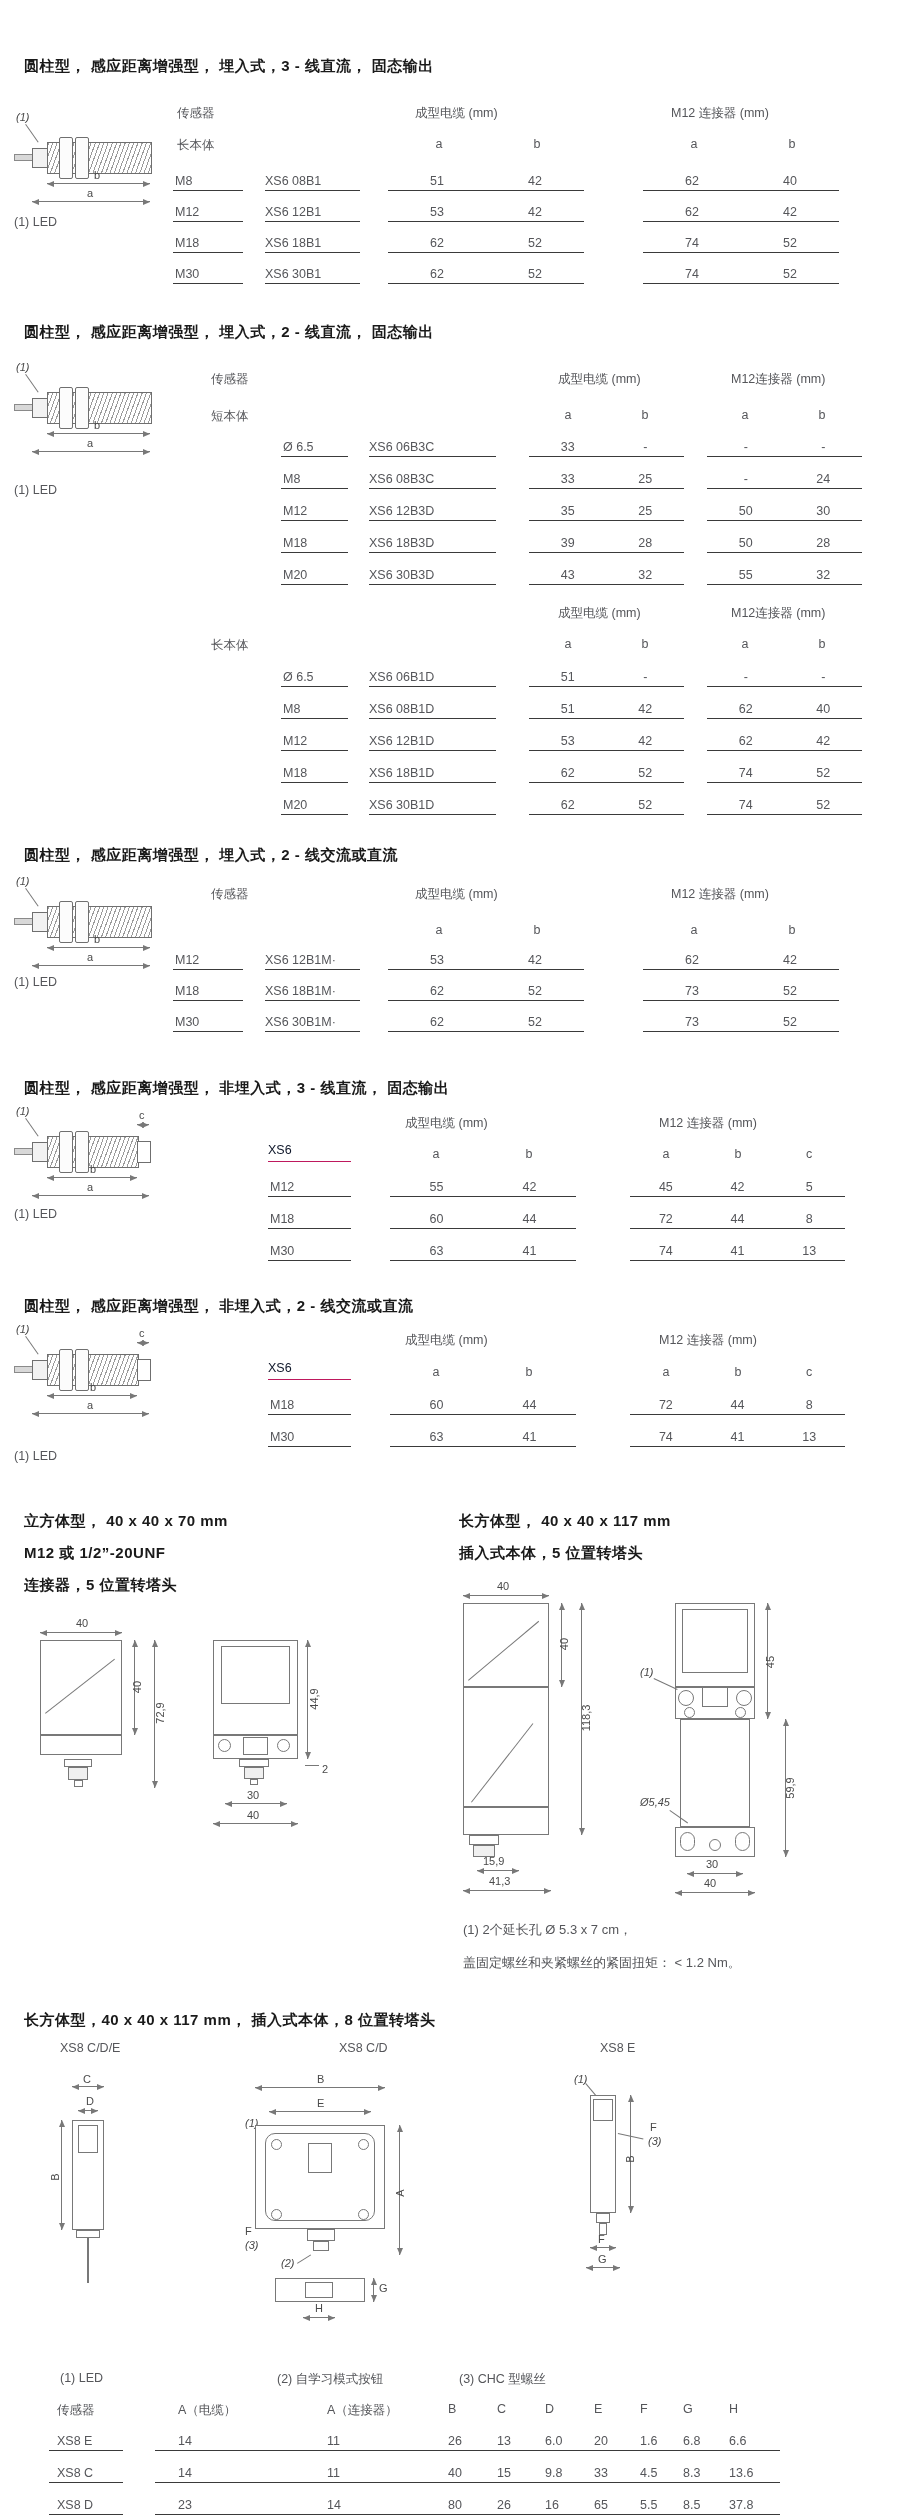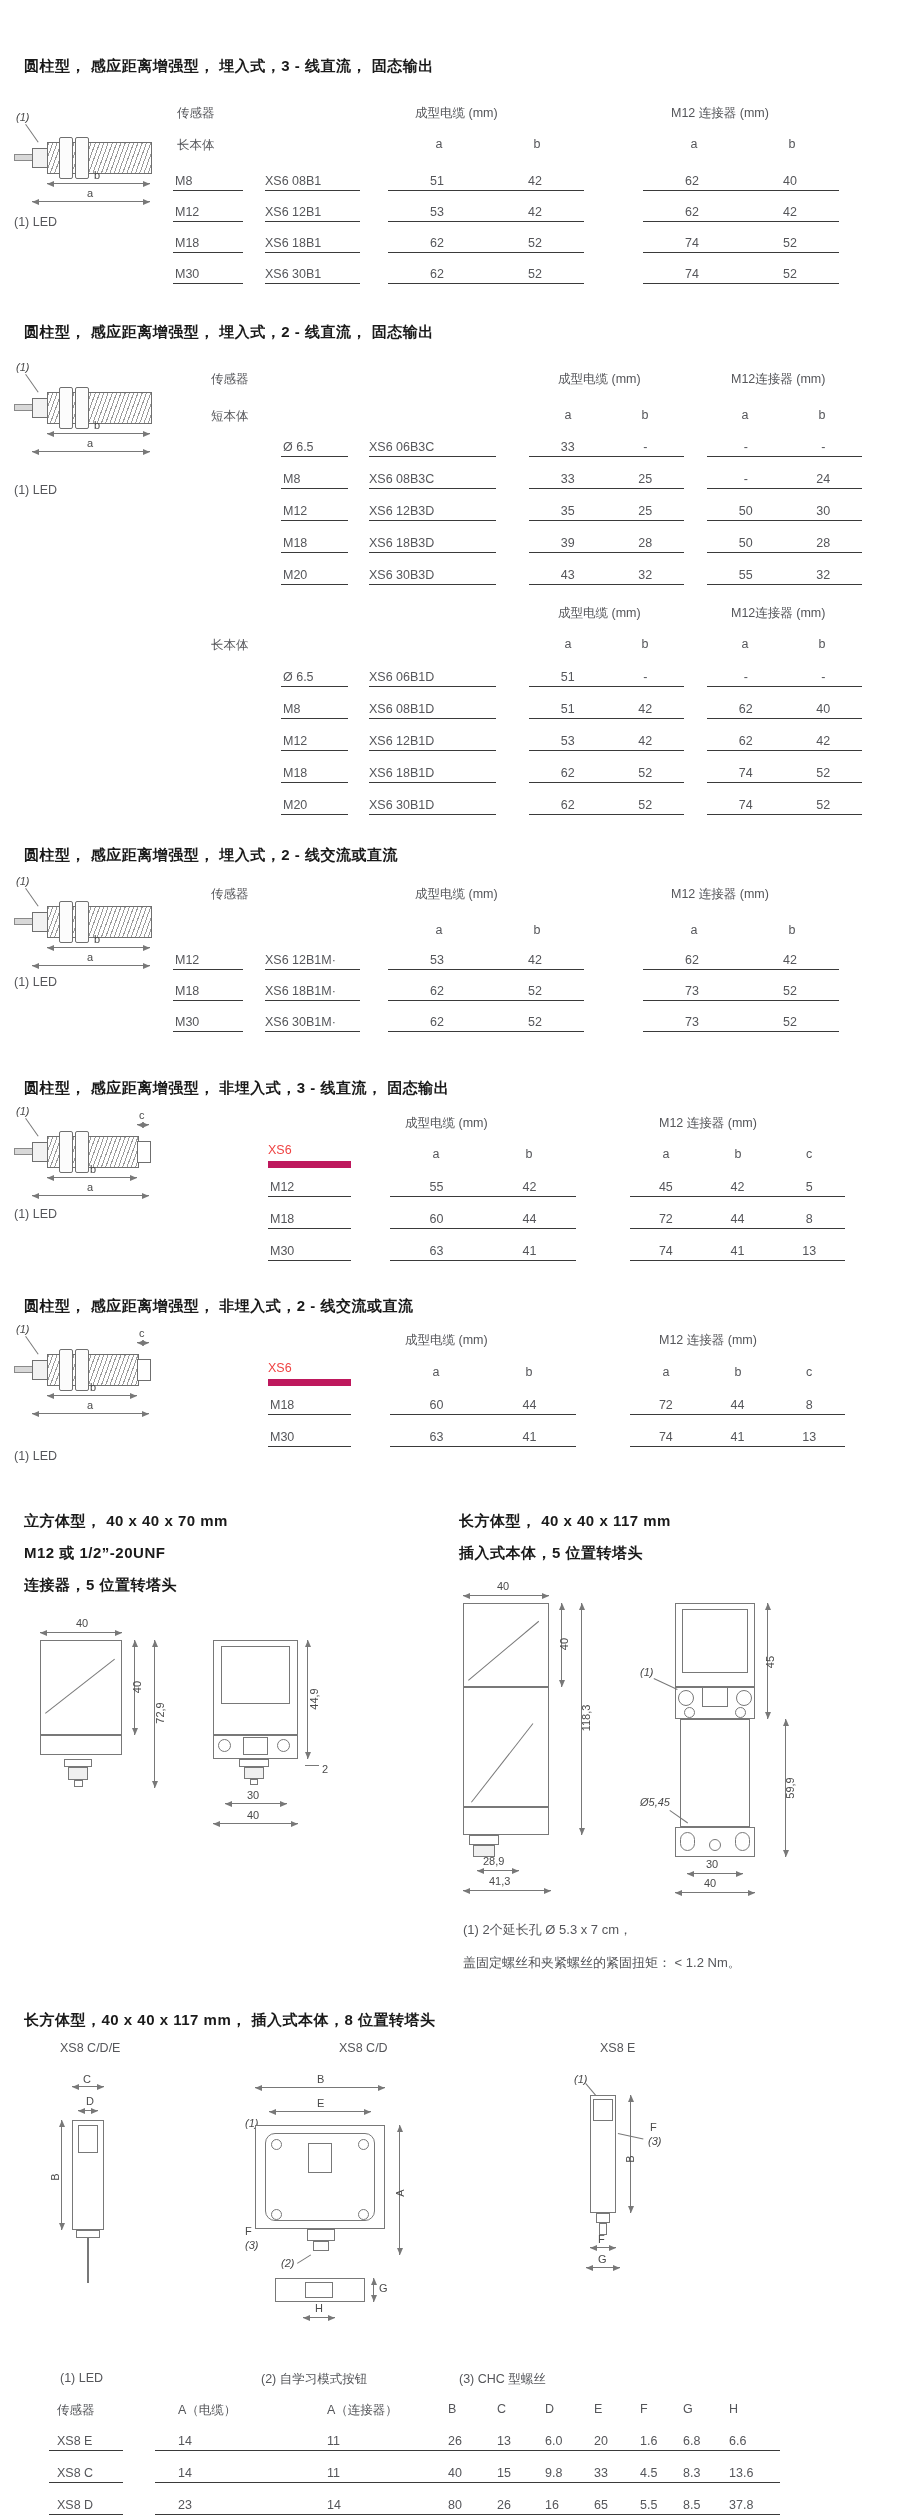--- a/index.html
+++ b/index.html
@@ -3,22 +3,22 @@
 <meta charset="utf-8">
 <style>
   html,body{margin:0;padding:0;background:#fff;}
   .page{position:relative;width:900px;height:2517px;background:#ffffff;
         font-family:Liberation Sans, sans-serif;overflow:hidden;margin-top:25px;}
   .sec-title{position:absolute;font-size:15px;font-weight:bold;color:#1a1a1a;
              letter-spacing:.5px;white-space:nowrap;}
   .lbl{position:absolute;font-size:12.5px;color:#55565a;white-space:nowrap;}
   .ctr{transform:translateX(-50%);}
   .note{position:absolute;font-size:13px;color:#55565a;white-space:nowrap;}
-  .ulseg{position:absolute;border-bottom:7px solid #be185d;padding-bottom:4px;
-         font-size:12.5px;color:#ef4444;}
+  .ulseg{position:absolute;border-bottom:1px solid #be185d;padding-bottom:4px;
+         font-size:12.5px;color:#0f172a;}
   
   .rows{position:absolute;font-size:12.5px;color:#55565a;}
   .trow{display:flex;}
   .seg{display:flex;align-items:flex-end;border-bottom:1px solid #3a3a3a;
        padding-bottom:2px;box-sizing:border-box;}
   .cell{flex:1;text-align:center;white-space:nowrap;}
   .seg:first-child .cell{text-align:left;padding-left:2px;}
   .tA .trow{height:31px}
   .tA .seg:nth-child(1){width:70px}
   .tA .seg:nth-child(2){width:95px;margin-left:22px}
@@ -617,21 +617,21 @@
     <div class="linez" style="left:13px;top:100px;width:92px;height:1px;transform:rotate(-40deg);transform-origin:left top"></div>
     <div class="box" style="left:8px;top:107px;width:86px;height:120px"></div>
     <div class="linez" style="left:16px;top:222px;width:100px;height:1px;transform:rotate(-52deg);transform-origin:left top"></div>
     <div class="box" style="left:8px;top:227px;width:86px;height:28px"></div>
     <div class="box" style="left:14px;top:255px;width:30px;height:10px"></div>
     <div class="box" style="left:18px;top:265px;width:22px;height:12px;background:#f0f0f0"></div>
     <div class="vdim" style="left:106px;top:23px;height:84px"></div>
     <span class="dlb rot" style="left:103px;top:58px">40</span>
     <div class="vdim" style="left:126px;top:23px;height:232px"></div>
     <span class="dlb rot" style="left:118px;top:132px">118,3</span>
-    <span class="dlb" style="left:28px;top:275px">28,9</span>
+    <span class="dlb" style="left:28px;top:275px">15,9</span>
     <div class="dim" style="left:22px;top:290px;width:42px"></div>
     <span class="dlb" style="left:34px;top:295px">41,3</span>
     <div class="dim" style="left:8px;top:310px;width:88px"></div>
   </div>
 
   <div class="draw" style="left:640px;top:1555px;width:160px;height:335px">
     <div class="box" style="left:35px;top:23px;width:80px;height:84px"></div>
     <div class="box" style="left:42px;top:29px;width:66px;height:64px"></div>
     <div class="box" style="left:35px;top:107px;width:80px;height:32px"></div>
     <div class="circ" style="left:38px;top:110px;width:16px;height:16px"></div>
@@ -720,21 +720,21 @@
     <div class="lead" style="left:58px;top:60px;width:26px;transform:rotate(12deg)"></div>
     <div class="box" style="left:36px;top:140px;width:14px;height:10px"></div>
     <div class="box" style="left:39px;top:150px;width:8px;height:12px"></div>
     <span class="dlb" style="left:38px;top:160px">F</span>
     <div class="dim" style="left:30px;top:174px;width:26px"></div>
     <span class="dlb" style="left:38px;top:180px">G</span>
     <div class="dim" style="left:26px;top:194px;width:34px"></div>
   </div>
 
   <span class="lbl" style="left:60px;top:2346px">(1) LED</span>
-  <span class="lbl" style="left:261px;top:2346px">(2) 自学习模式按钮</span>
+  <span class="lbl" style="left:277px;top:2346px">(2) 自学习模式按钮</span>
   <span class="lbl" style="left:459px;top:2346px">(3) CHC 型螺丝</span>
 
   <span class="lbl" style="left:57px;top:2377px">传感器</span>
   <span class="lbl" style="left:178px;top:2377px">A（电缆）</span>
   <span class="lbl" style="left:327px;top:2377px">A（连接器）</span>
   <span class="lbl" style="left:448px;top:2377px">B</span>
   <span class="lbl" style="left:497px;top:2377px">C</span>
   <span class="lbl" style="left:545px;top:2377px">D</span>
   <span class="lbl" style="left:594px;top:2377px">E</span>
   <span class="lbl" style="left:640px;top:2377px">F</span>

